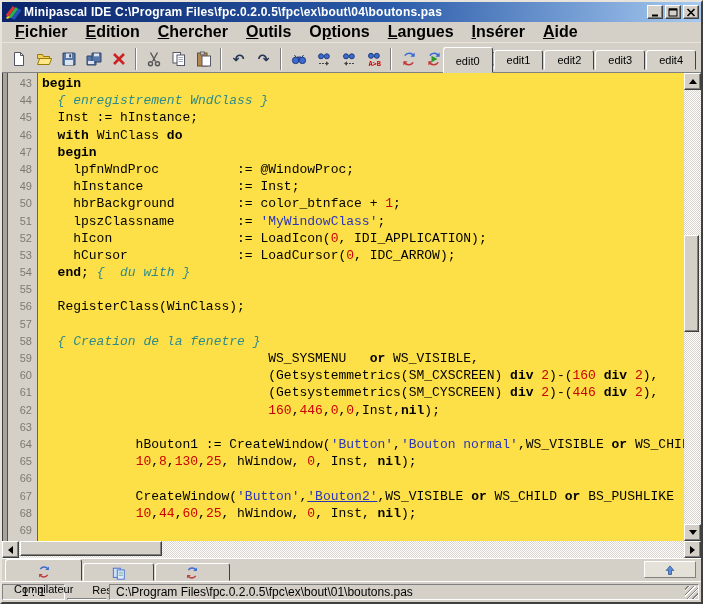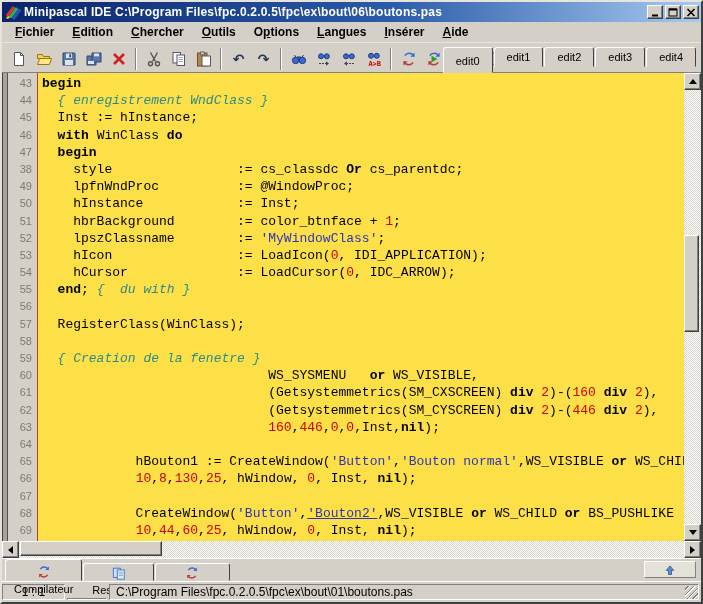--- a/index.html
+++ b/index.html
@@ -17,30 +17,30 @@
   }
   .app-icon { width:16px; height:16px; margin:0 3px 0 1px; flex:0 0 auto; }
   .title-text { font-size:12px; font-weight:bold; white-space:nowrap; overflow:hidden; flex:1; letter-spacing:.2px; }
   .winbtns { display:flex; gap:2px; flex:0 0 auto; }
   .winbtn {
     width:16px; height:14px; background:#d4d0c8; display:flex; align-items:center; justify-content:center;
     border:1px solid; border-color:#fff #404040 #404040 #fff; box-shadow:inset -1px -1px 0 #808080;
   }
   
   .menubar { height:21px; display:flex; align-items:center; padding-left:4px; flex:0 0 auto; border-bottom:1px solid #e8e4dc; }
-  .menu-item { font-size:12px; font-weight:bold; color:#000; padding:2px 9px; white-space:nowrap; }
+  .menu-item { font-size:16px; font-weight:bold; color:#000; padding:2px 9px; white-space:nowrap; }
   .menu-item u { text-decoration:underline; }
   
   .toolbar { height:30px; display:flex; align-items:center; padding:2px 2px 0 4px; flex:0 0 auto; border-bottom:1px solid #808080; position:relative; }
   .tb-group { display:flex; align-items:center; }
   .tb-sep { width:2px; height:22px; margin:0 4px; border-left:1px solid #808080; border-right:1px solid #fff; }
   .tb-btn { width:25px; height:24px; display:flex; align-items:center; justify-content:center; background:transparent; }
   .tb-btn svg, .tb-btn .g { width:16px; height:16px; display:block; }
   .g { font:bold 14px/16px "DejaVu Sans",sans-serif; color:#223355; text-align:center; }
-  .edit-tabs { position:absolute; right:4px; bottom:-1px; display:flex; align-items:flex-start; }
+  .edit-tabs { position:absolute; right:4px; bottom:-1px; display:flex; align-items:center; }
   .etab {
     font-size:11px; padding:3px 12px 4px; background:#d4d0c8; margin-right:1px;
     border:1px solid; border-color:#fff #404040 #d4d0c8 #fff; border-radius:3px 3px 0 0; height:20px;
   }
   .etab.active { height:26px; padding-top:7px; border-bottom-color:#d4d0c8; position:relative; z-index:2; }
   
   .editor-row { flex:1 1 auto; display:flex; min-height:0; background:#fff; }
   .splitter { flex:0 0 6px; background:#a8a49c; border-left:1px solid #404040; border-right:1px solid #565248; }
   .gutter {
     flex:0 0 30px; background:#d4d0c8; border-right:1px solid #c2410c; padding-top:2px;
@@ -108,21 +108,21 @@
     <span class="app-icon">
       <svg viewBox="0 0 16 16">
           <g stroke-width="3" fill="none">
             <path d="M2 12L9 3" stroke="#e03030"></path>
             <path d="M5 13.5L12 4" stroke="#2bb24c"></path>
             <path d="M8 15L15 5.5" stroke="#2a52be"></path>
           </g>
           <path d="M1.5 14l3-1" stroke="#f5c518" stroke-width="2"></path>
         </svg>
     </span>
-    <span class="title-text">Minipascal IDE  C:\Program Files\fpc.0.2.0.5\fpc\ex\bout\06\boutons.pas</span>
+    <span class="title-text">Minipascal IDE  C:\Program Files\fpc.0.2.0.5\fpc\ex\bout\04\boutons.pas</span>
     <span class="winbtns">
       <span class="winbtn">
           <svg viewBox="0 0 10 9" width="10" height="9">
             <path d="M2 7.5h6" stroke="#000" stroke-width="2"></path>
           </svg>
         </span>
       <span class="winbtn">
           <svg viewBox="0 0 10 9" width="10" height="9">
             <rect x="1" y="1" width="8" height="7" fill="none" stroke="#000"></rect>
             <path d="M1 1.5h8" stroke="#000" stroke-width="2"></path>
@@ -331,21 +331,21 @@
   </div>
 
   <div class="editor-row">
     <div class="splitter"></div>
     <div class="gutter" id="gutter">
         <div>43</div>
         <div>44</div>
         <div>45</div>
         <div>46</div>
         <div>47</div>
-        <div>38</div>
+        <div>48</div>
         <div>49</div>
         <div>50</div>
         <div>51</div>
         <div>52</div>
         <div>53</div>
         <div>54</div>
         <div>55</div>
         <div>56</div>
         <div>57</div>
         <div>58</div>
@@ -361,21 +361,20 @@
         <div>68</div>
         <div>69</div>
         <div>70</div>
       </div>
     <div class="code" id="code">
         <div class="cl"><span class="kw" style="color: rgb(0, 0, 0);">begin</span></div>
         <div class="cl"><span>  </span><span class="cm" style="color: rgb(46, 138, 138);">{ enregistrement WndClass }</span></div>
         <div class="cl"><span>  Inst := hInstance;</span></div>
         <div class="cl"><span>  </span><span class="kw" style="color: rgb(0, 0, 0);">with</span><span> WinClass </span><span class="kw" style="color: rgb(0, 0, 0);">do</span></div>
         <div class="cl"><span>  </span><span class="kw" style="color: rgb(0, 0, 0);">begin</span></div>
-        <div class="cl"><span>    style                := cs_classdc </span><span class="kw" style="color: rgb(0, 0, 0);">Or</span><span> cs_parentdc;</span></div>
         <div class="cl"><span>    lpfnWndProc          := @WindowProc;</span></div>
         <div class="cl"><span>    hInstance            := Inst;</span></div>
         <div class="cl"><span>    hbrBackground        := color_btnface + </span><span style="color: rgb(204, 0, 0);">1</span><span>;</span></div>
         <div class="cl"><span>    lpszClassname        := </span><span style="color: rgb(43, 53, 184);">'MyWindowClass'</span><span>;</span></div>
         <div class="cl"><span>    hIcon                := LoadIcon(</span><span style="color: rgb(204, 0, 0);">0</span><span>, IDI_APPLICATION);</span></div>
         <div class="cl"><span>    hCursor              := LoadCursor(</span><span style="color: rgb(204, 0, 0);">0</span><span>, IDC_ARROW);</span></div>
         <div class="cl"><span>  </span><span class="kw" style="color: rgb(0, 0, 0);">end</span><span>; </span><span class="cm" style="color: rgb(46, 138, 138);">{  du with }</span></div>
         <div class="cl"></div>
         <div class="cl"><span>  RegisterClass(WinClass);</span></div>
         <div class="cl"></div>

